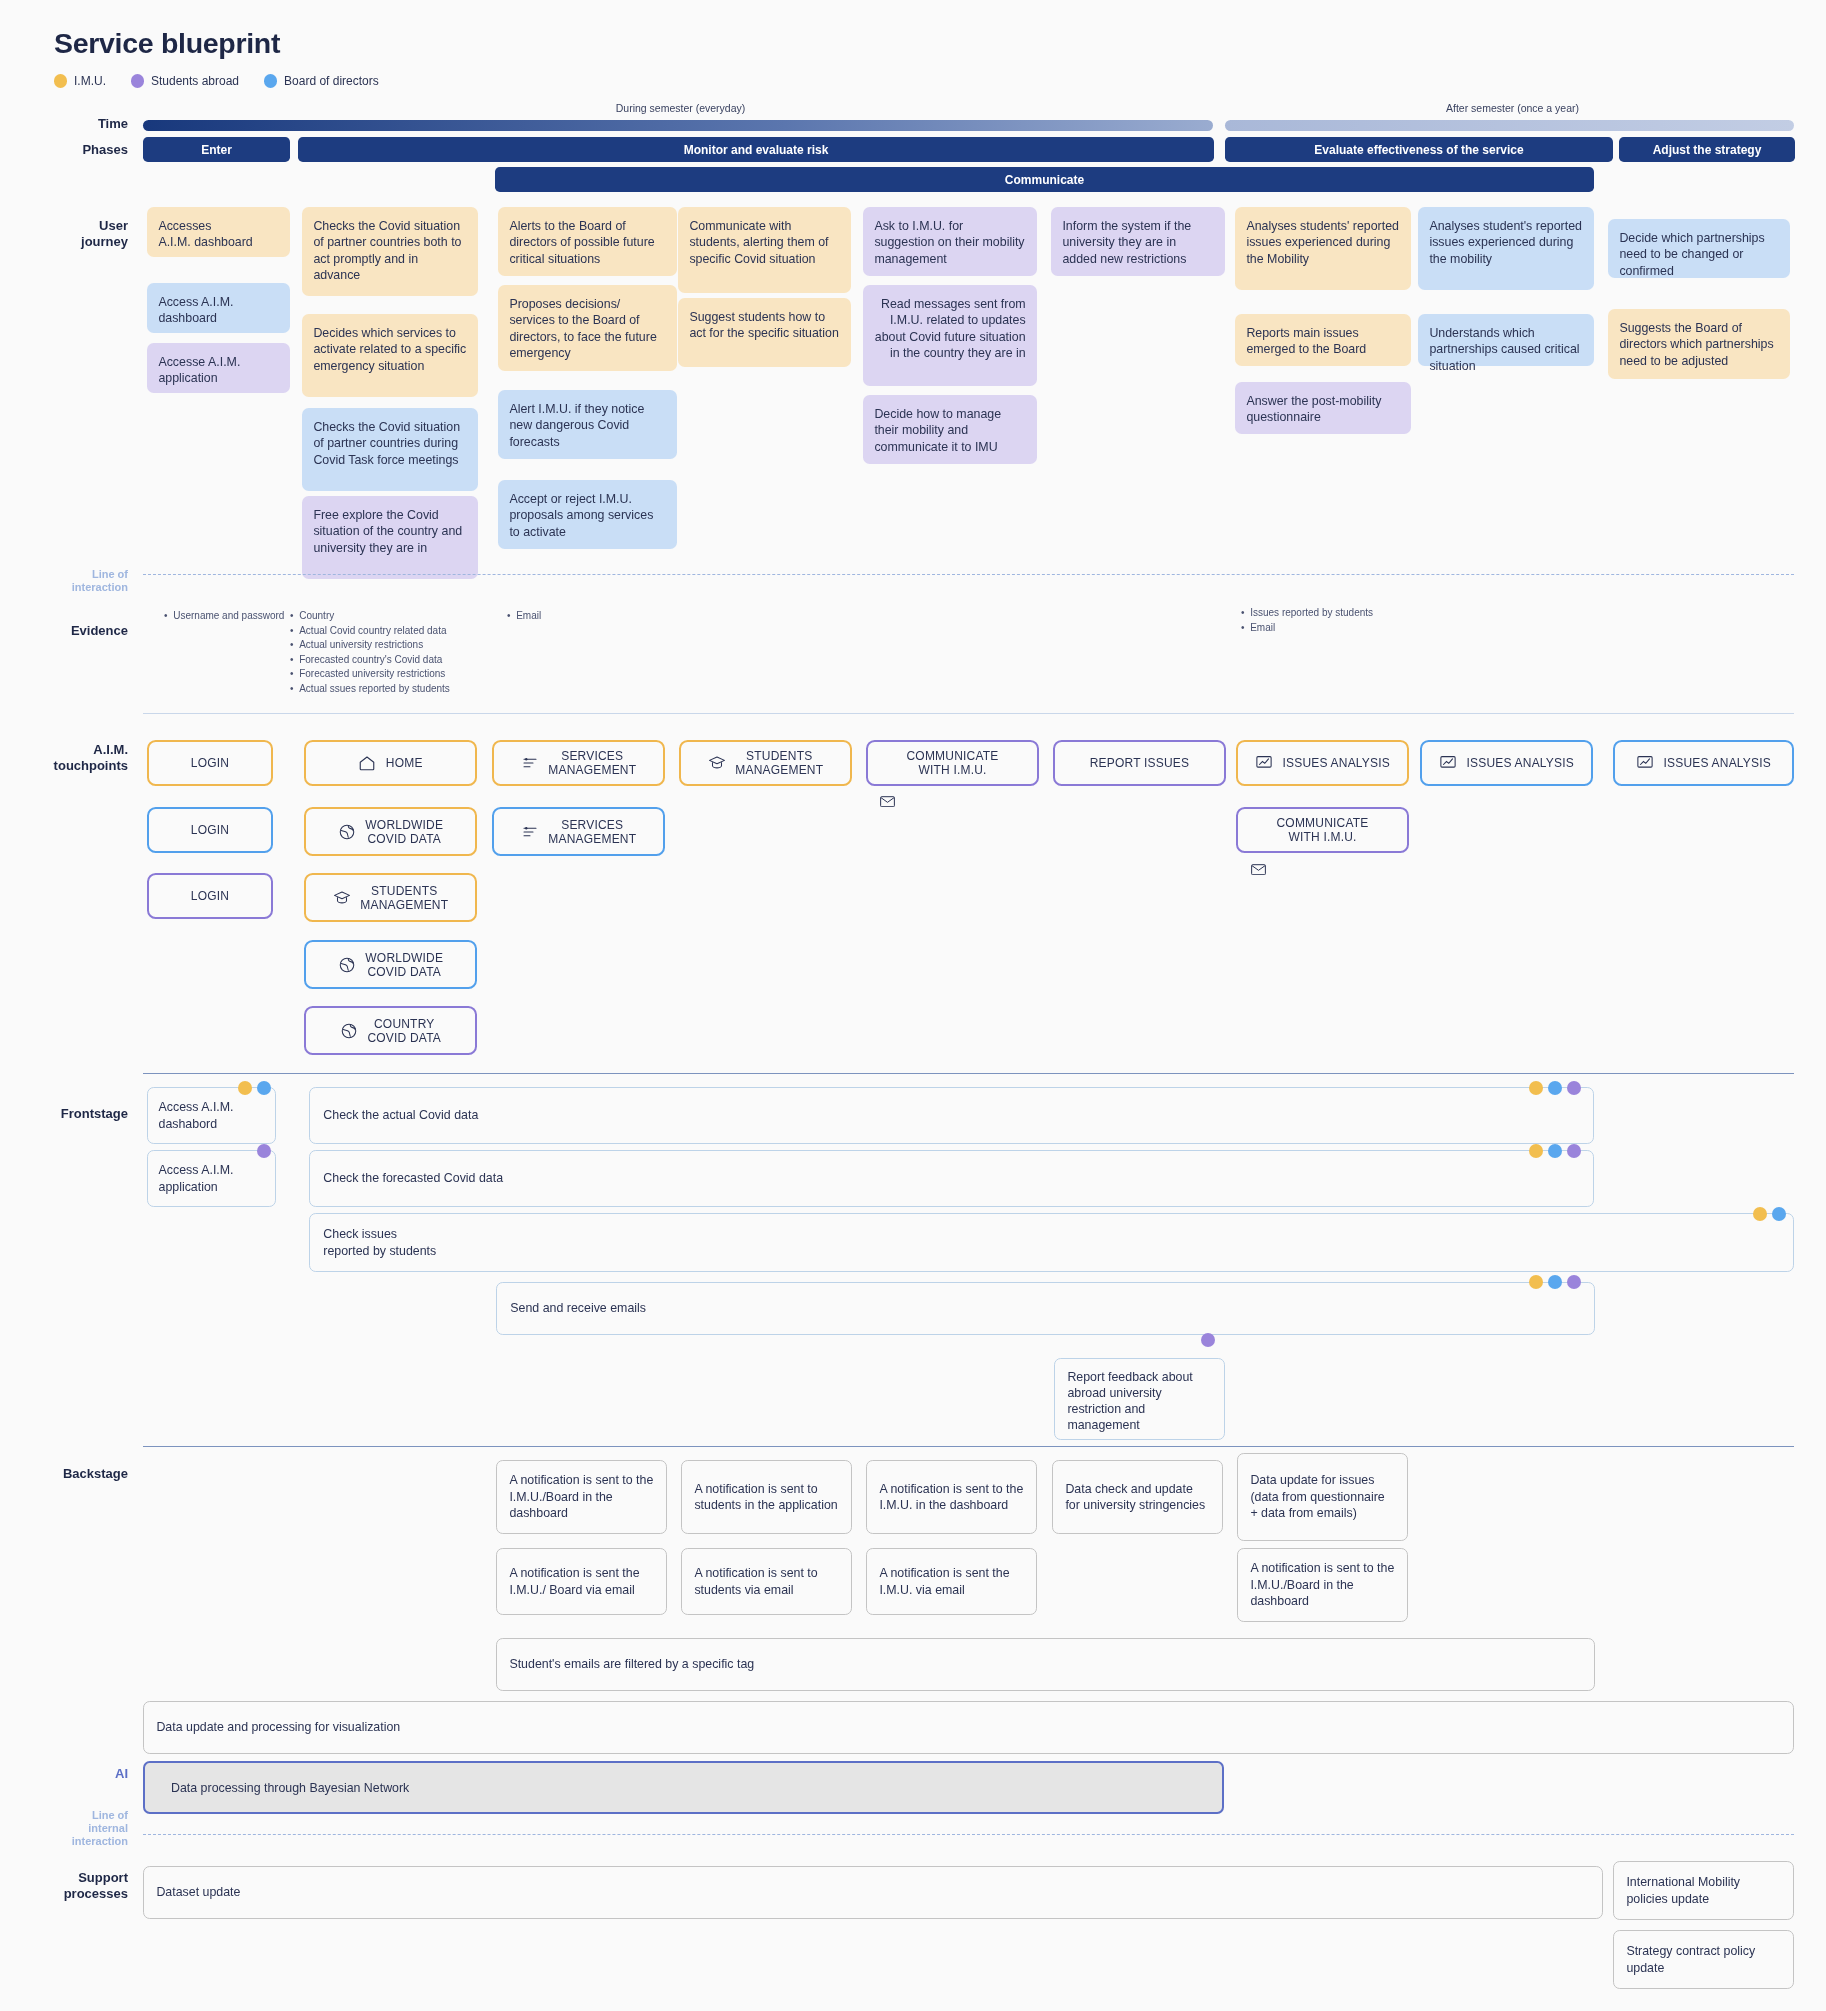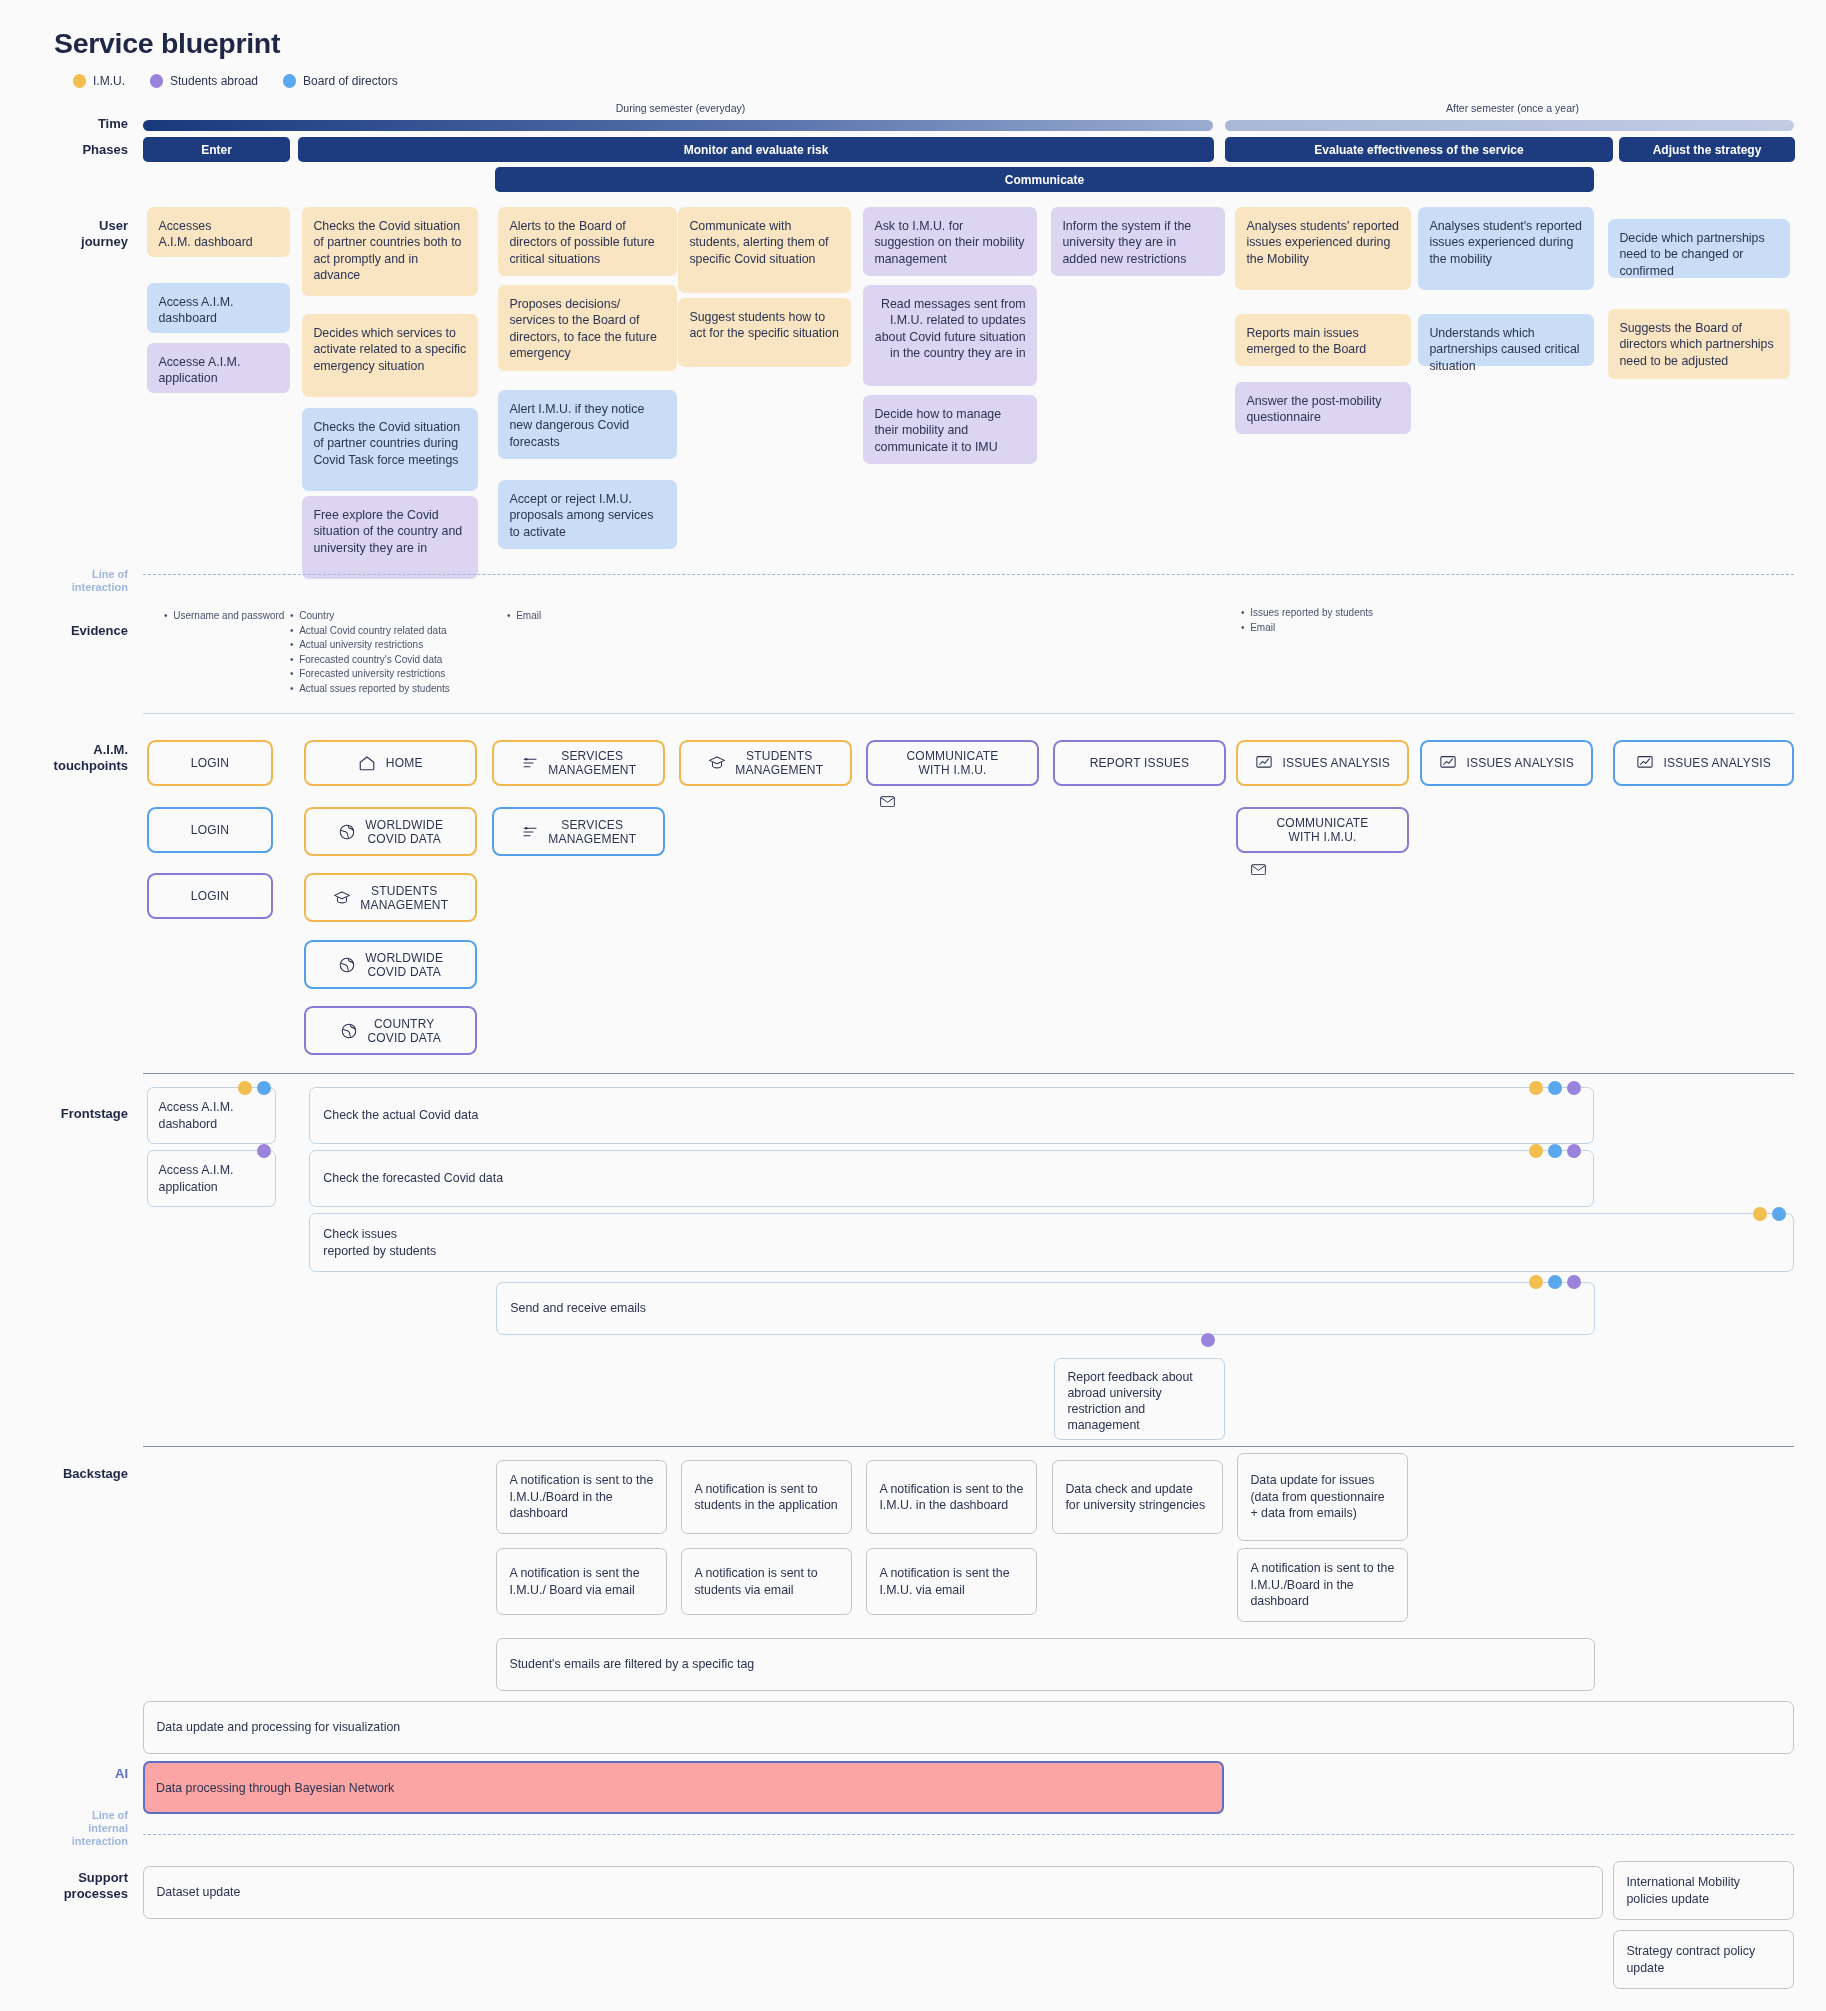--- a/index.html
+++ b/index.html
@@ -8,21 +8,21 @@
     background:#FAFAFA;
     font-family:"Liberation Sans", sans-serif;
     color:#2B3353;
     position:relative;
     overflow:hidden;
   }
   .canvas { position:absolute; left:0; top:0; width:1826px; height:2012px; }
 
   
   .title { position:absolute; left:54px; top:27px; font-size:28.5px; font-weight:bold; color:#1E2746; letter-spacing:-0.3px; }
-  .legend { position:absolute; left:54px; top:74px; display:flex; align-items:flex-end; gap:25px;margin-left:19px; }
+  .legend { position:absolute; left:54px; top:74px; display:flex; align-items:flex-end; gap:25px; }
   .legend-item { display:flex; align-items:center; gap:6.7px; }
   .legend-dot { width:13.3px; height:13.3px; border-radius:50%; display:block; }
   .legend-label { font-size:12px; color:#2B3353; }
 
   
   .rowlabel { position:absolute; text-align:right; font-size:13px; font-weight:bold; color:#1E2746; line-height:1.25; }
   .rowlabel.soft { color:#9FB6DF; font-weight:bold; font-size:11px; }
 
   
   .time-caption { position:absolute; font-size:10.5px; color:#3A4260; text-align:center; }
@@ -59,22 +59,22 @@
   .tp .ico { flex:0 0 auto; display:block; }
   .tp .tlab { white-space:pre-line; }
   .mailicon { position:absolute; }
 
   
   .fbox { position:absolute; border-radius:6.7px; border:1.5px solid #BDD3E8; background:#FAFAFA;
           font-size:12.4px; color:#2B3353; line-height:1.3; display:flex; align-items:center; padding:0 13.3px; }
   .fbox.small { padding:0 10.5px; }
   .bbox { position:absolute; border-radius:6.7px; border:1.5px solid #C4C4C4; background:#FAFAFA;
           font-size:12.4px; color:#2B3353; line-height:1.33; display:flex; align-items:center; padding:9.5px 12.4px; }
-  .aibox { position:absolute; border-radius:6.7px; border:2.1px solid #5C6FC6; background:#fca5a5;
-           font-size:12.4px; color:#2B3353; display:flex; align-items:center; padding:0 11px; }
+  .aibox { position:absolute; border-radius:6.7px; border:2.1px solid #5C6FC6; background:#e5e5e5;
+           font-size:12.4px; color:#2B3353; display:flex; align-items:center; padding:0 26px; }
 
   .adot { position:absolute; width:14.3px; height:14.3px; border-radius:50%; }
 </style>
 </head>
 <body>
 
 <div class="canvas">
 
   <div class="title">Service blueprint</div>
 

